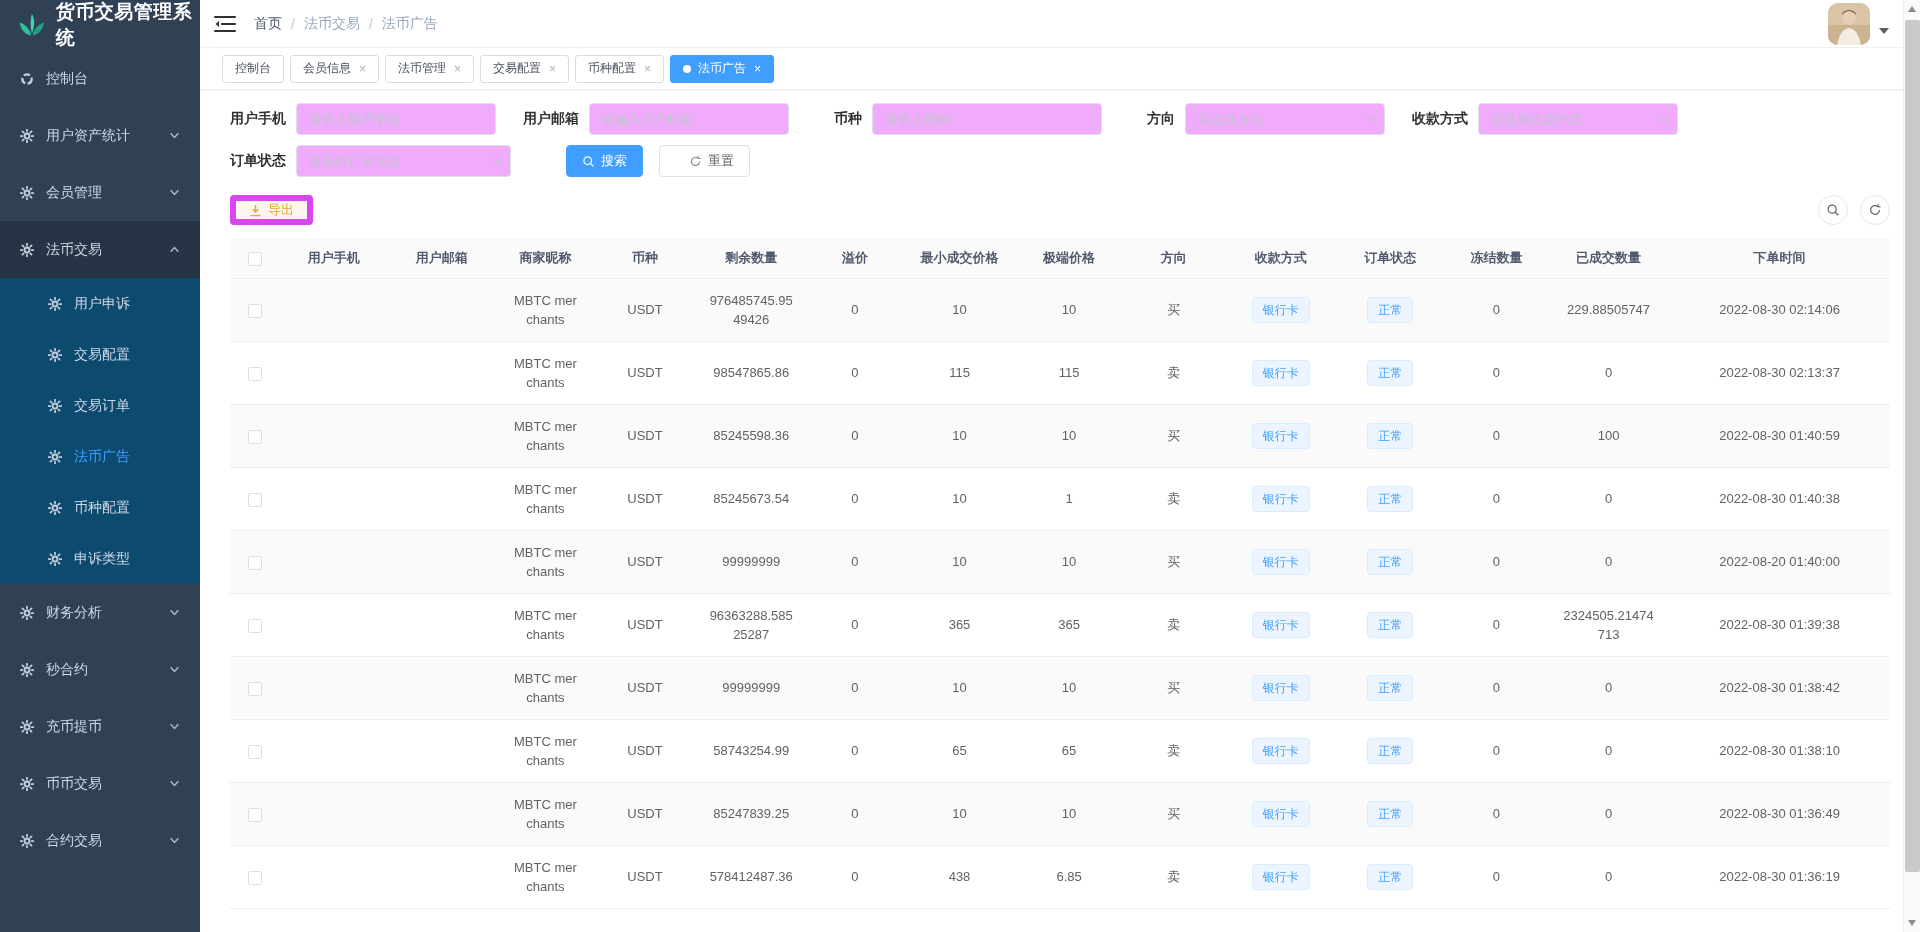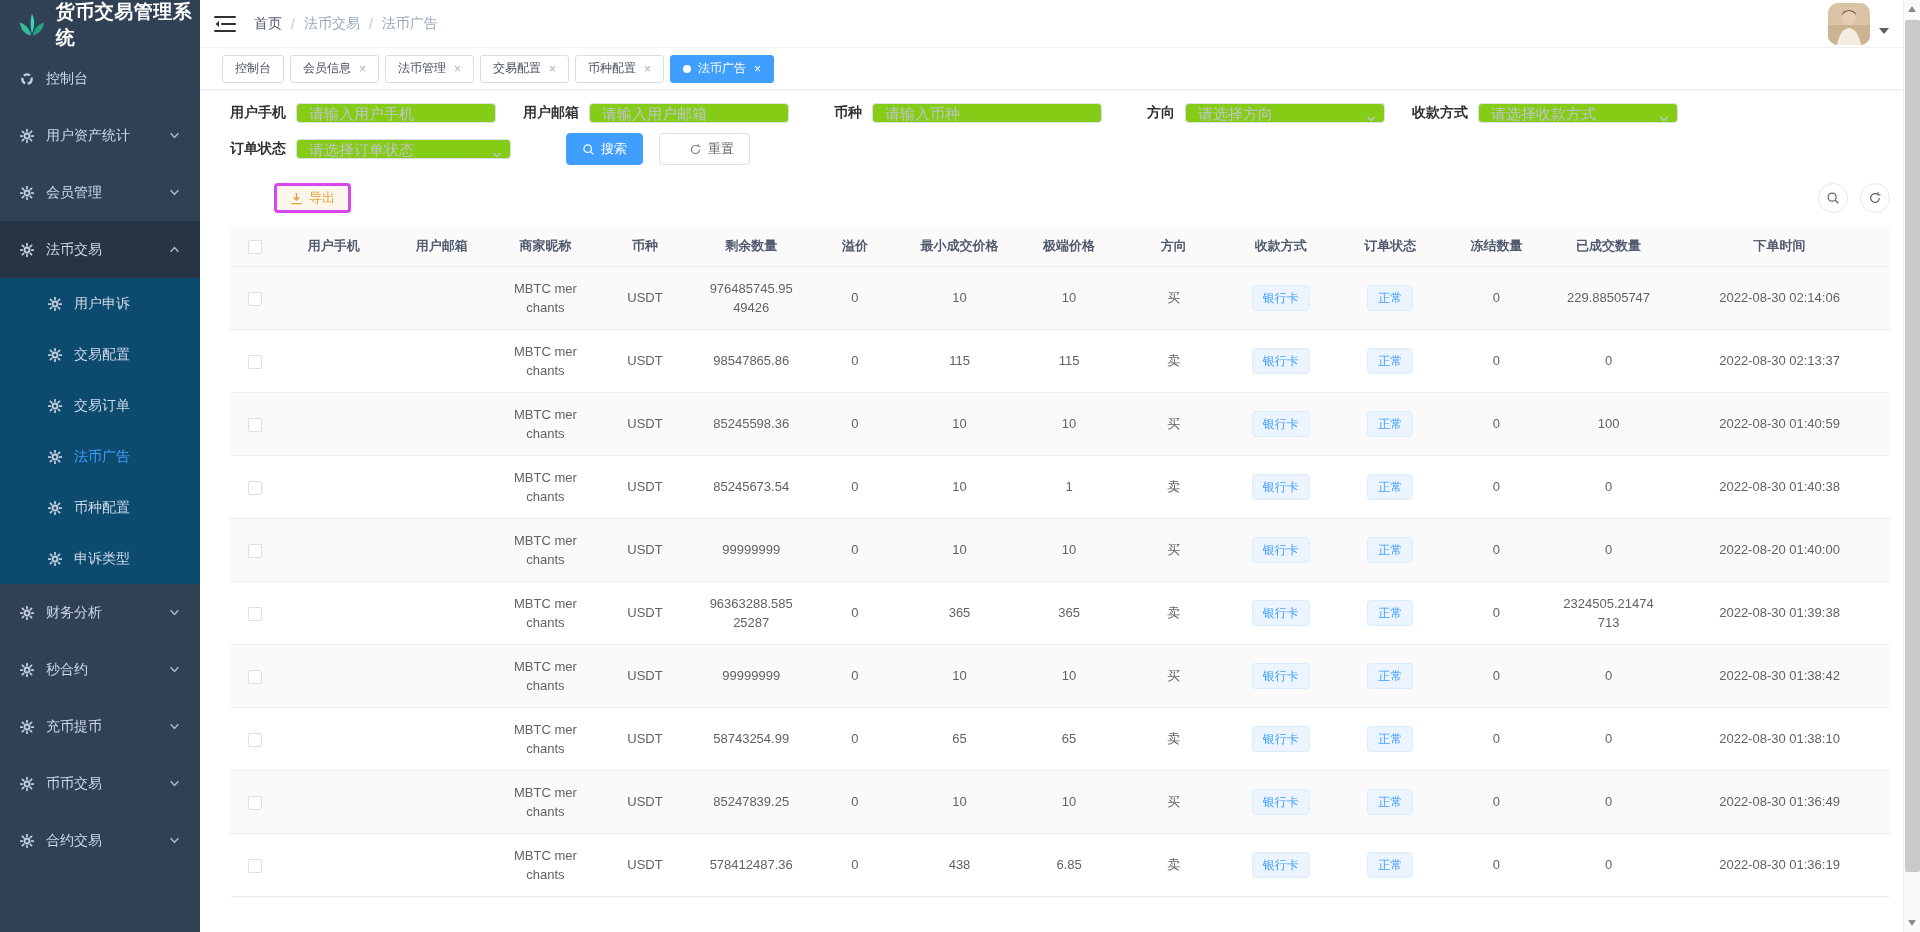--- a/index.html
+++ b/index.html
@@ -41,35 +41,35 @@
   .tab.active .dot { display:inline-block; }
   .tab.active .close-x { color:#fff; }
 
   .content { padding:13px 13px 0 30px; }
 
   
   .filter-row { display:flex; align-items:center; margin-bottom:10px; }
   .fgroup { display:flex; align-items:center; margin-right:27px; }
   .flabel { font-size:14px; font-weight:700; color:#303133; margin-right:10px; white-space:nowrap; }
   .finput { position:relative; }
-  .finput input { height:20px; border:1px solid #dcdfe6; border-radius:4px; padding:0 12px; font-size:15px; color:#606266; outline:none; background:#84cc16; }
+  .finput input { height:32px; border:1px solid #dcdfe6; border-radius:4px; padding:0 12px; font-size:13px; color:#606266; outline:none; background:#f0abfc; }
   .finput input::placeholder { color:#c0c4cc; }
   .finput.is-select input { padding-right:28px; cursor:pointer; }
   .sel-arrow { position:absolute; right:9px; top:11px; color:#c0c4cc; pointer-events:none; display:inline-flex; }
   .w200 input{ width:200px; } .w230 input{ width:230px; } .w215 input{ width:215px; }
 
   .btn { height:32px; display:inline-flex; align-items:center; gap:6px; padding:0 15px; border-radius:4px; font-size:13px; cursor:pointer; border:1px solid #dcdfe6; background:#fff; color:#606266; }
   .btn svg { width:13px; height:13px; }
   .btn-primary { background:#409eff; border-color:#409eff; color:#fff; }
   .btn-search { margin-left:28px; }
   .btn-reset { margin-left:16px;padding-left:29px; }
 
   
   .table-toolbar { display:flex; align-items:center; margin-top:18px; }
-  .btn-export { height:30px; background:#fdf6ec; border:3px solid #d946ef; color:#e6a23c; padding:0 13px; font-size:13px;margin-left:44px; }
+  .btn-export { height:30px; background:#fdf6ec; border:6px solid #d946ef; color:#e6a23c; padding:0 13px; font-size:13px; }
   .toolbar-right { margin-left:auto; display:flex; gap:12px; }
   .icon-circle { width:30px; height:30px; border-radius:50%; border:1px solid #e4e7ed; background:#fff; display:inline-flex; align-items:center; justify-content:center; color:#5f6368; cursor:pointer; }
   .icon-circle svg { width:14px; height:14px; }
 
   
   .grid { width:100%; border-collapse:collapse; margin-top:13px; table-layout:fixed; }
   .grid th { height:40px; background:#fafafa; font-size:13px; font-weight:700; color:#515a6e; border-bottom:1px solid #ebeef5; text-align:center; padding:0 6px; }
   .grid td { font-size:13px; color:#606266; text-align:center; border-bottom:1px solid #ebeef5; padding:12px 13px; line-height:19px; word-break:break-all; }
   .grid tr.striped td { background:#fafafa; }
   .grid td.nick { padding:12px 18px; }

